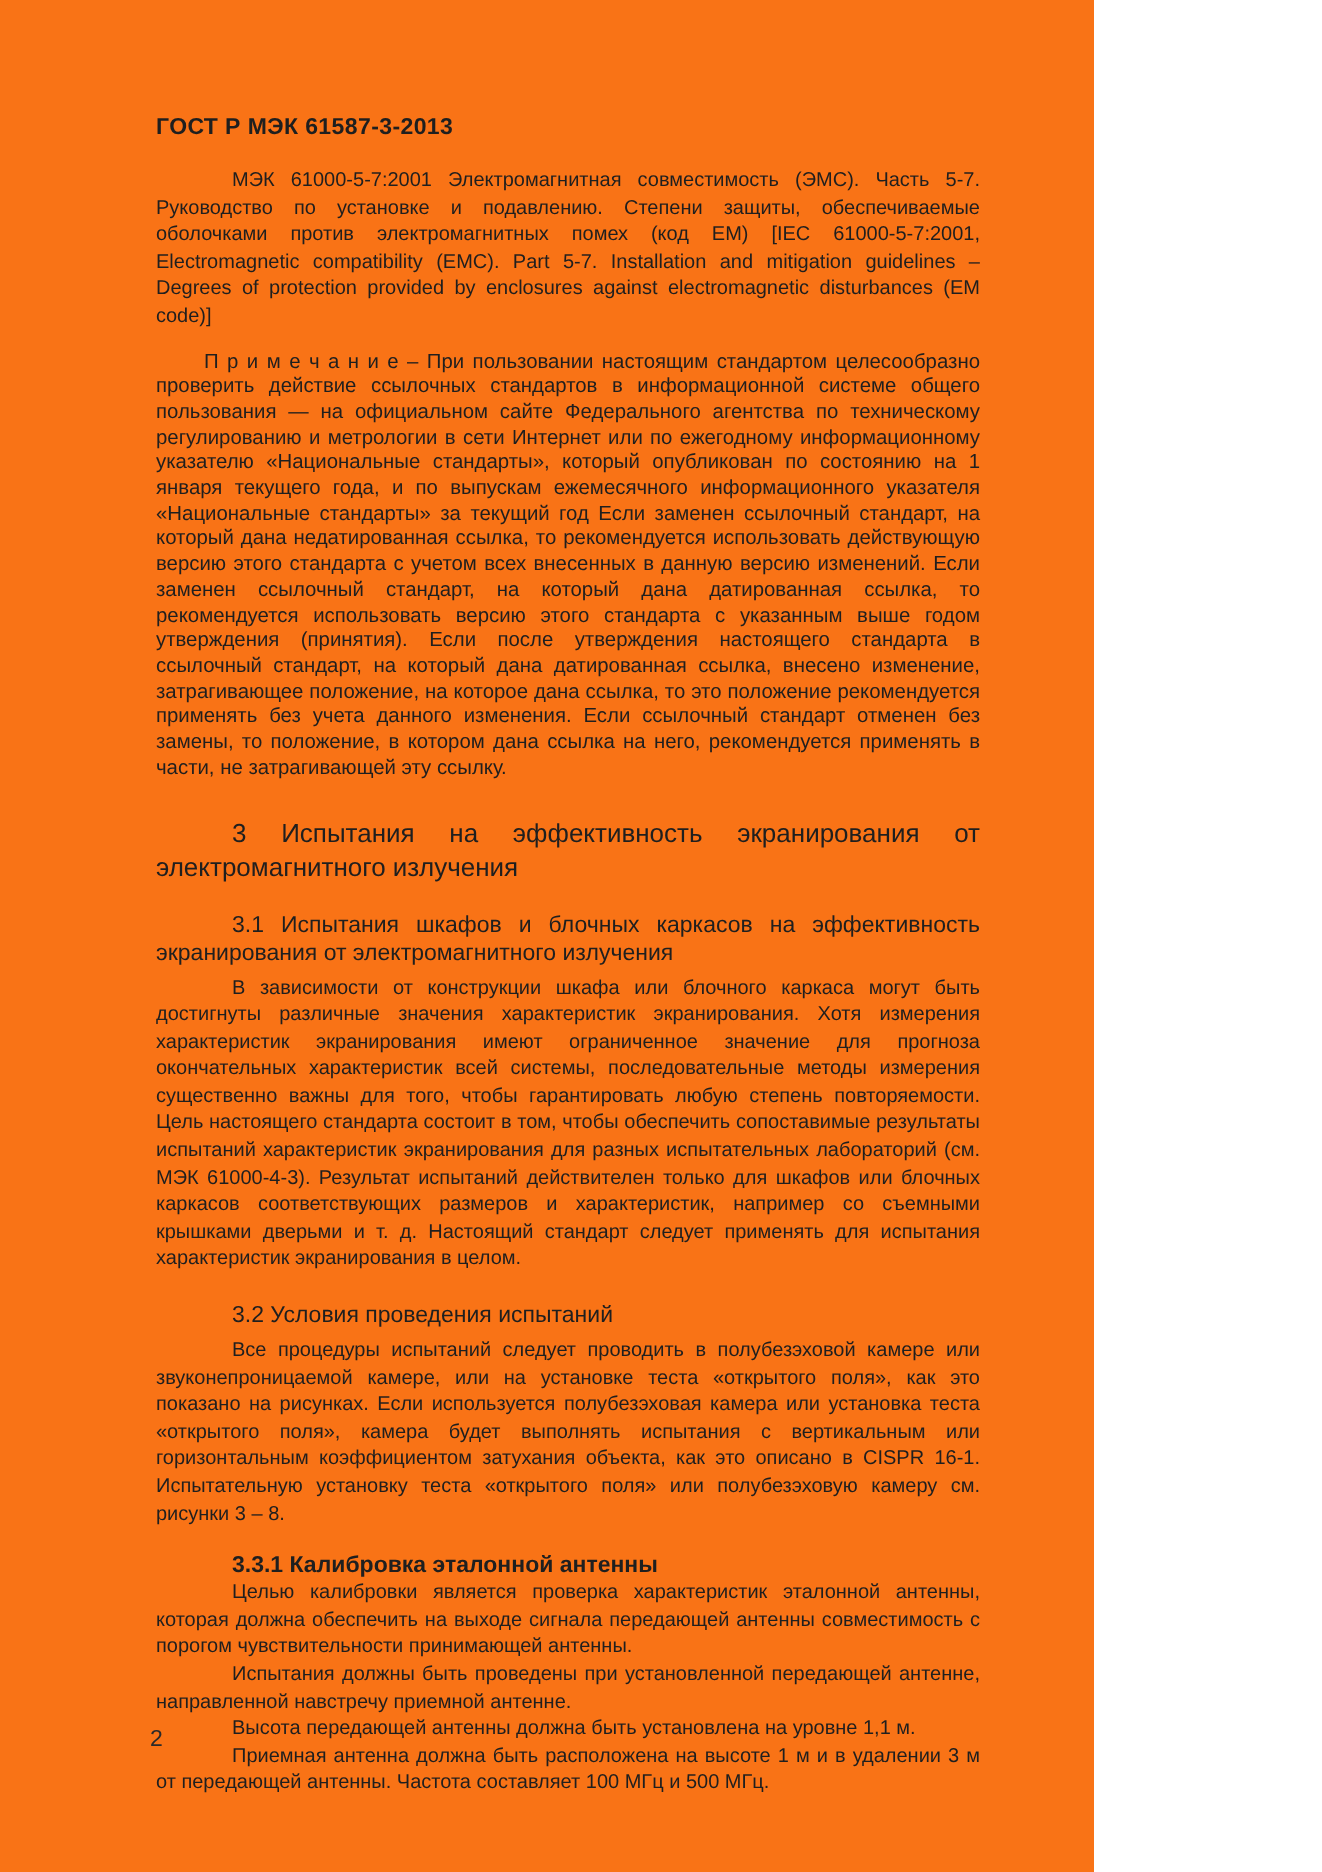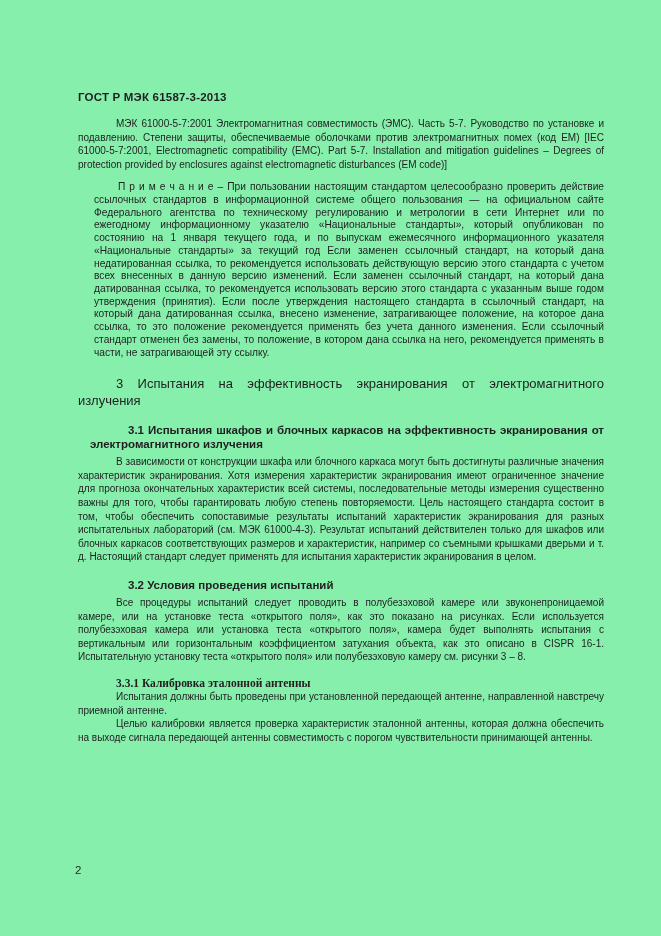--- a/index.html
+++ b/index.html
@@ -2,25 +2,25 @@
 <html><head>
 <meta charset="utf-8">
 <style>
   html, body {
     margin: 0;
     padding: 0;
     background: #ffffff;
   }
   .page {
     position: relative;
-    width: 661px;
+    width: 547px;
     height: 936px;
-    background: #86efac;
+    background: #f97316;
     box-sizing: border-box;
-    padding: 91px 57px 0 78px;
+    padding: 58px 57px 0 78px;
     font-family: "Liberation Sans", "DejaVu Sans", sans-serif;
     color: #1f1f1f;
     overflow: hidden;
   }
   .doc-header {
     font-size: 11.5px;
     font-weight: bold;
     letter-spacing: 0.2px;
     margin: 0 0 14px 0;
   }
@@ -29,45 +29,44 @@
     line-height: 13.6px;
     text-align: justify;
     text-indent: 38px;
     margin: 0;
   }
   p.note {
     font-size: 10.2px;
     line-height: 12.7px;
     text-align: justify;
     text-indent: 24px;
-    margin: 10px 0 0 16px;
+    margin: 10px 0 0 0;
   }
   h1.section-heading {
     font-size: 13px;
     line-height: 17px;
     font-weight: normal;
     text-align: justify;
     text-indent: 38px;
     margin: 16px 0 10px 0;
   }
   h2.sub-heading {
     font-size: 11.5px;
     line-height: 14px;
-    font-weight: bold;
+    font-weight: normal;
     text-align: justify;
     text-indent: 38px;
-    margin: 14px 0 4px 12px;
+    margin: 14px 0 4px 0;
   }
   h3.sub-sub-heading {
     font-size: 11.5px;
     line-height: 14px;
     font-weight: bold;
     text-indent: 38px;
     margin: 12px 0 0 0;
-    font-family: Liberation Serif, serif;
   }
   .page-number {
     position: absolute;
     left: 75px;
     bottom: 60px;
     font-size: 11.5px;
     color: #2a2a2a;
   }
 </style>
 </head>
@@ -88,22 +87,24 @@
 
   <p class="body">В зависимости от конструкции шкафа или блочного каркаса могут быть достигнуты различные значения характеристик экранирования. Хотя измерения характеристик экранирования имеют ограниченное значение для прогноза окончательных характеристик всей системы, последовательные методы измерения существенно важны для того, чтобы гарантировать любую степень повторяемости. Цель настоящего стандарта состоит в том, чтобы обеспечить сопоставимые результаты испытаний характеристик экранирования для разных испытательных лабораторий (см. МЭК 61000-4-3). Результат испытаний действителен только для шкафов или блочных каркасов соответствующих размеров и характеристик, например со съемными крышками дверьми и т. д. Настоящий стандарт следует применять для испытания характеристик экранирования в целом.</p>
 
   <h2 class="sub-heading">3.2 Условия проведения испытаний</h2>
 
   <p class="body">Все процедуры испытаний следует проводить в полубезэховой камере или звуконепроницаемой камере, или на установке теста «открытого поля», как это показано на рисунках. Если используется полубезэховая камера или установка теста «открытого поля», камера будет выполнять испытания с вертикальным или горизонтальным коэффициентом затухания объекта, как это описано в CISPR 16-1. Испытательную установку теста «открытого поля» или полубезэховую камеру см. рисунки 3 – 8.</p>
 
 
   <h3 class="sub-sub-heading">3.3.1 Калибровка эталонной антенны</h3>
 
+  <p class="body">Целью калибровки является проверка характеристик эталонной антенны, которая должна обеспечить на выходе сигнала передающей антенны совместимость с порогом чувствительности принимающей антенны.</p>
+
   <p class="body">Испытания должны быть проведены при установленной передающей антенне, направленной навстречу приемной антенне.</p>
 
-  <p class="body">Целью калибровки является проверка характеристик эталонной антенны, которая должна обеспечить на выходе сигнала передающей антенны совместимость с порогом чувствительности принимающей антенны.</p>
 
+  <p class="body">Высота передающей антенны должна быть установлена на уровне 1,1 м.</p>
 
-
+  <p class="body">Приемная антенна должна быть расположена на высоте 1 м и в удалении 3 м от передающей антенны. Частота составляет 100 МГц и 500 МГц.</p>
 
   <div class="page-number">2</div>
 
 </div>
 
 </body></html>

